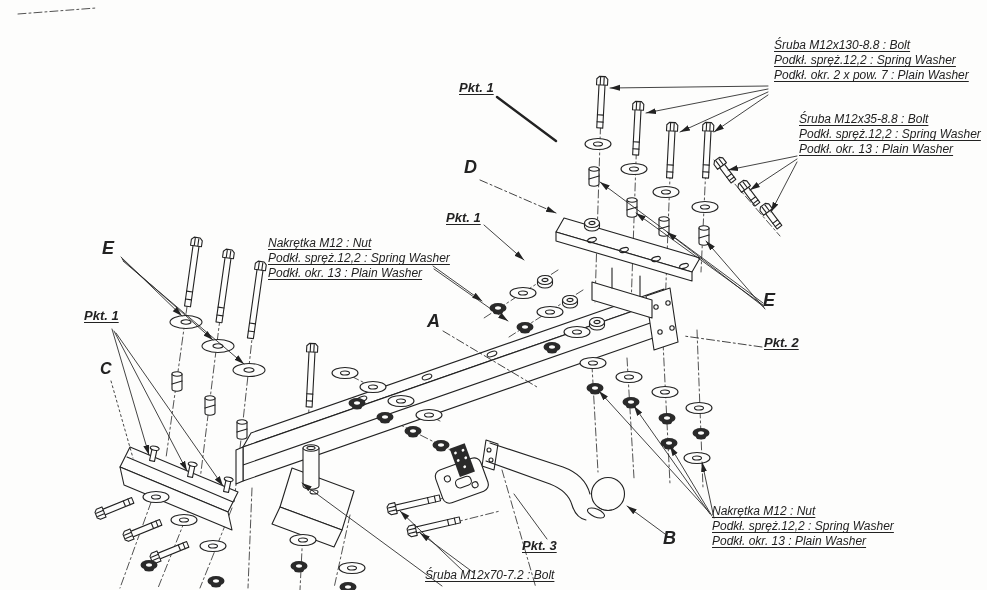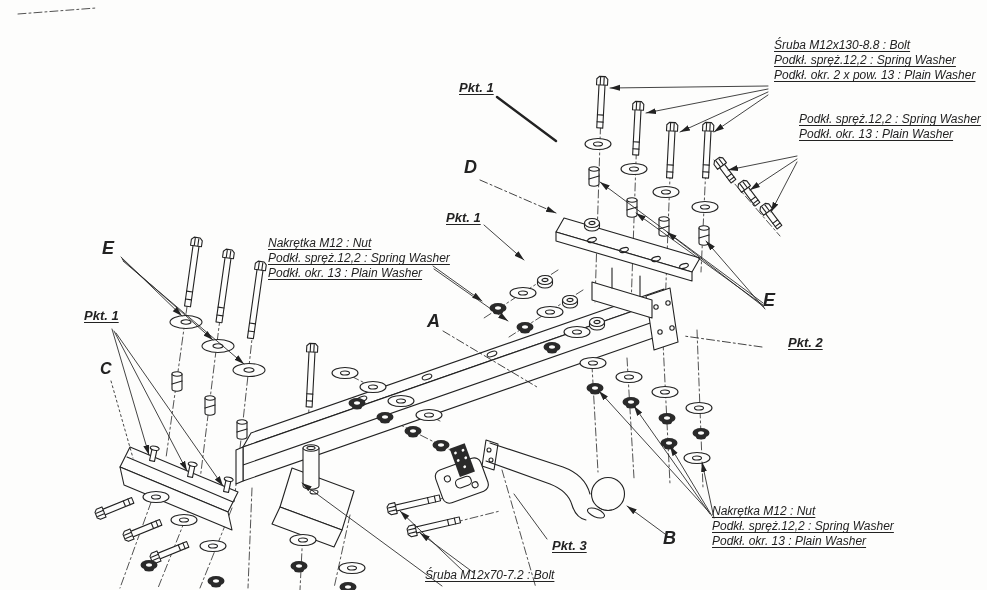--- a/index.html
+++ b/index.html
@@ -388,31 +388,32 @@
 
 <span class="letter" style="left:427px;top:311px">A</span>
 <span class="letter" style="left:663px;top:528px">B</span>
 <span class="letter" style="left:100px;top:360px;font-size:16px">C</span>
 <span class="letter" style="left:464px;top:157px">D</span>
 <span class="letter" style="left:102px;top:238px">E</span>
 <span class="letter" style="left:763px;top:290px">E</span>
 
 <span class="ptlabel" style="left:459px;top:80px">Pkt. 1</span>
 <span class="ptlabel" style="left:84px;top:308px">Pkt. 1</span>
-<span class="ptlabel" style="left:788px;top:335px">Pkt. 2</span>
-<span class="ptlabel" style="left:552px;top:538px">Pkt. 3</span>
+<span class="ptlabel" style="left:764px;top:335px">Pkt. 2</span>
+<span class="ptlabel" style="left:522px;top:538px">Pkt. 3</span>
 <span class="ptlabel" style="left:446px;top:210px">Pkt. 1</span>
 
 <div class="callout" style="left:774px;top:38px">
   <div class="cl">Śruba M12x130-8.8 :  Bolt</div>
   <div class="cl">Podkł. spręż.12,2 :  Spring Washer</div>
-  <div class="cl">Podkł. okr. 2 x pow. 13 :  Plain Washer</div>
+  <div class="cl">Podkł. okr. 2 x pow. 7 :  Plain Washer</div>
 </div>
 
 <div class="callout" style="left:799px;top:112px">
+  <div class="cl">Śruba M12x35-8.8 :  Bolt</div>
   <div class="cl">Podkł. spręż.12,2 :  Spring Washer</div>
   <div class="cl">Podkł. okr. 13 :  Plain Washer</div>
 </div>
 
 <div class="callout" style="left:268px;top:236px">
   <div class="cl">Nakrętka M12 :  Nut</div>
   <div class="cl">Podkł. spręż.12,2 :  Spring Washer</div>
   <div class="cl">Podkł. okr. 13 :  Plain Washer</div>
 </div>
 

